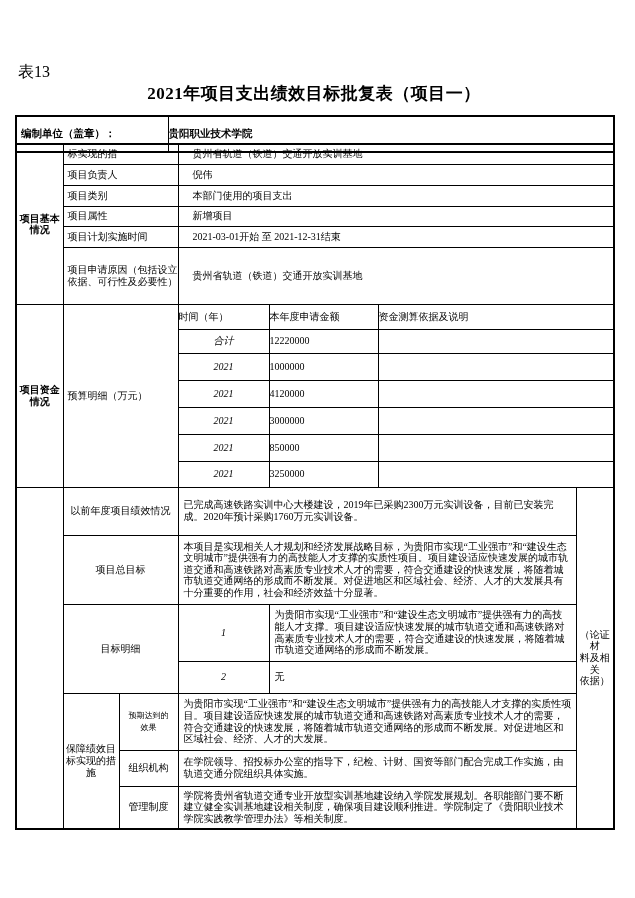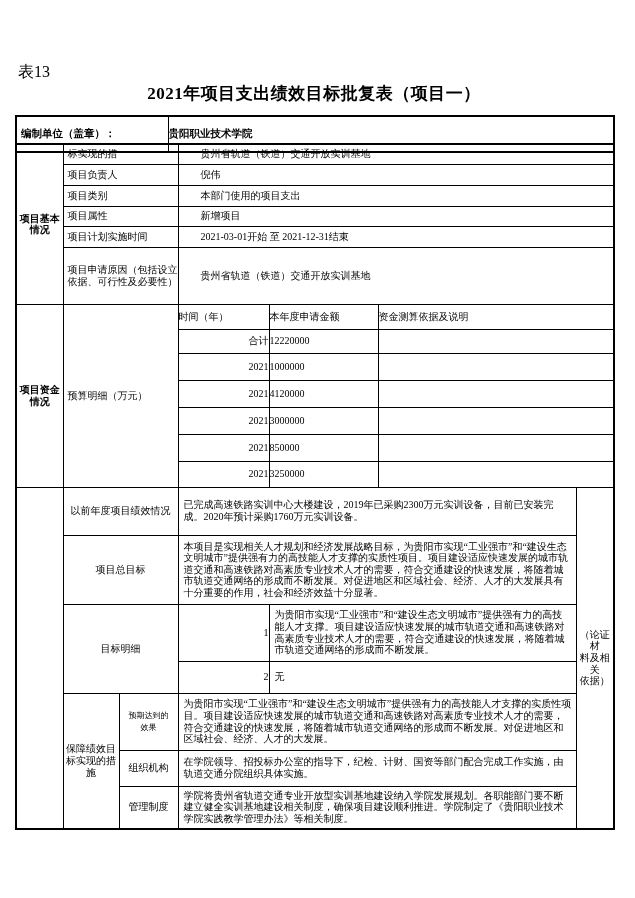--- a/index.html
+++ b/index.html
@@ -16,23 +16,23 @@
   td{border:1px solid #000;font-size:10px;line-height:11.6px;overflow:hidden;padding:0;vertical-align:middle;box-sizing:border-box;}
   #issuer-table{left:15px;top:115px;}
   #issuer-table{border:2px solid #000;}
   #issuer-table td{height:36px;}
   .issuer-label{font-weight:bold;padding-left:4px;font-size:10.5px;}
   .issuer-value{font-weight:bold;padding-left:0;font-size:10.5px;}
   #main-table{left:15px;top:143px;border:2px solid #000;}
   .sec{font-weight:bold;text-align:center;white-space:pre-line;margin-top:36px;}
   .lab{padding-left:4px;text-align:left;}
   .lab-c{text-align:center;margin-top:30px;}
-  .val{padding-left:22px;text-align:left;}
+  .val{padding-left:14px;text-align:left;}
   .pre{white-space:pre-line;}
-  .year{text-align:right;}
+  .year{text-align:center;font-style:italic;}
   .amt{text-align:left;padding-right:3px;}
   .hdr{text-align:left;}
   .para{padding:2px 4px 2px 5px;text-align:left;}
   .small-lab{font-size:8px;text-align:center;padding:0 7px;}
   .evidence{text-align:center;white-space:pre-line;}
 </style>
 </head>
 <body>
 
 <div class="abs" id="table-no">表13</div>

